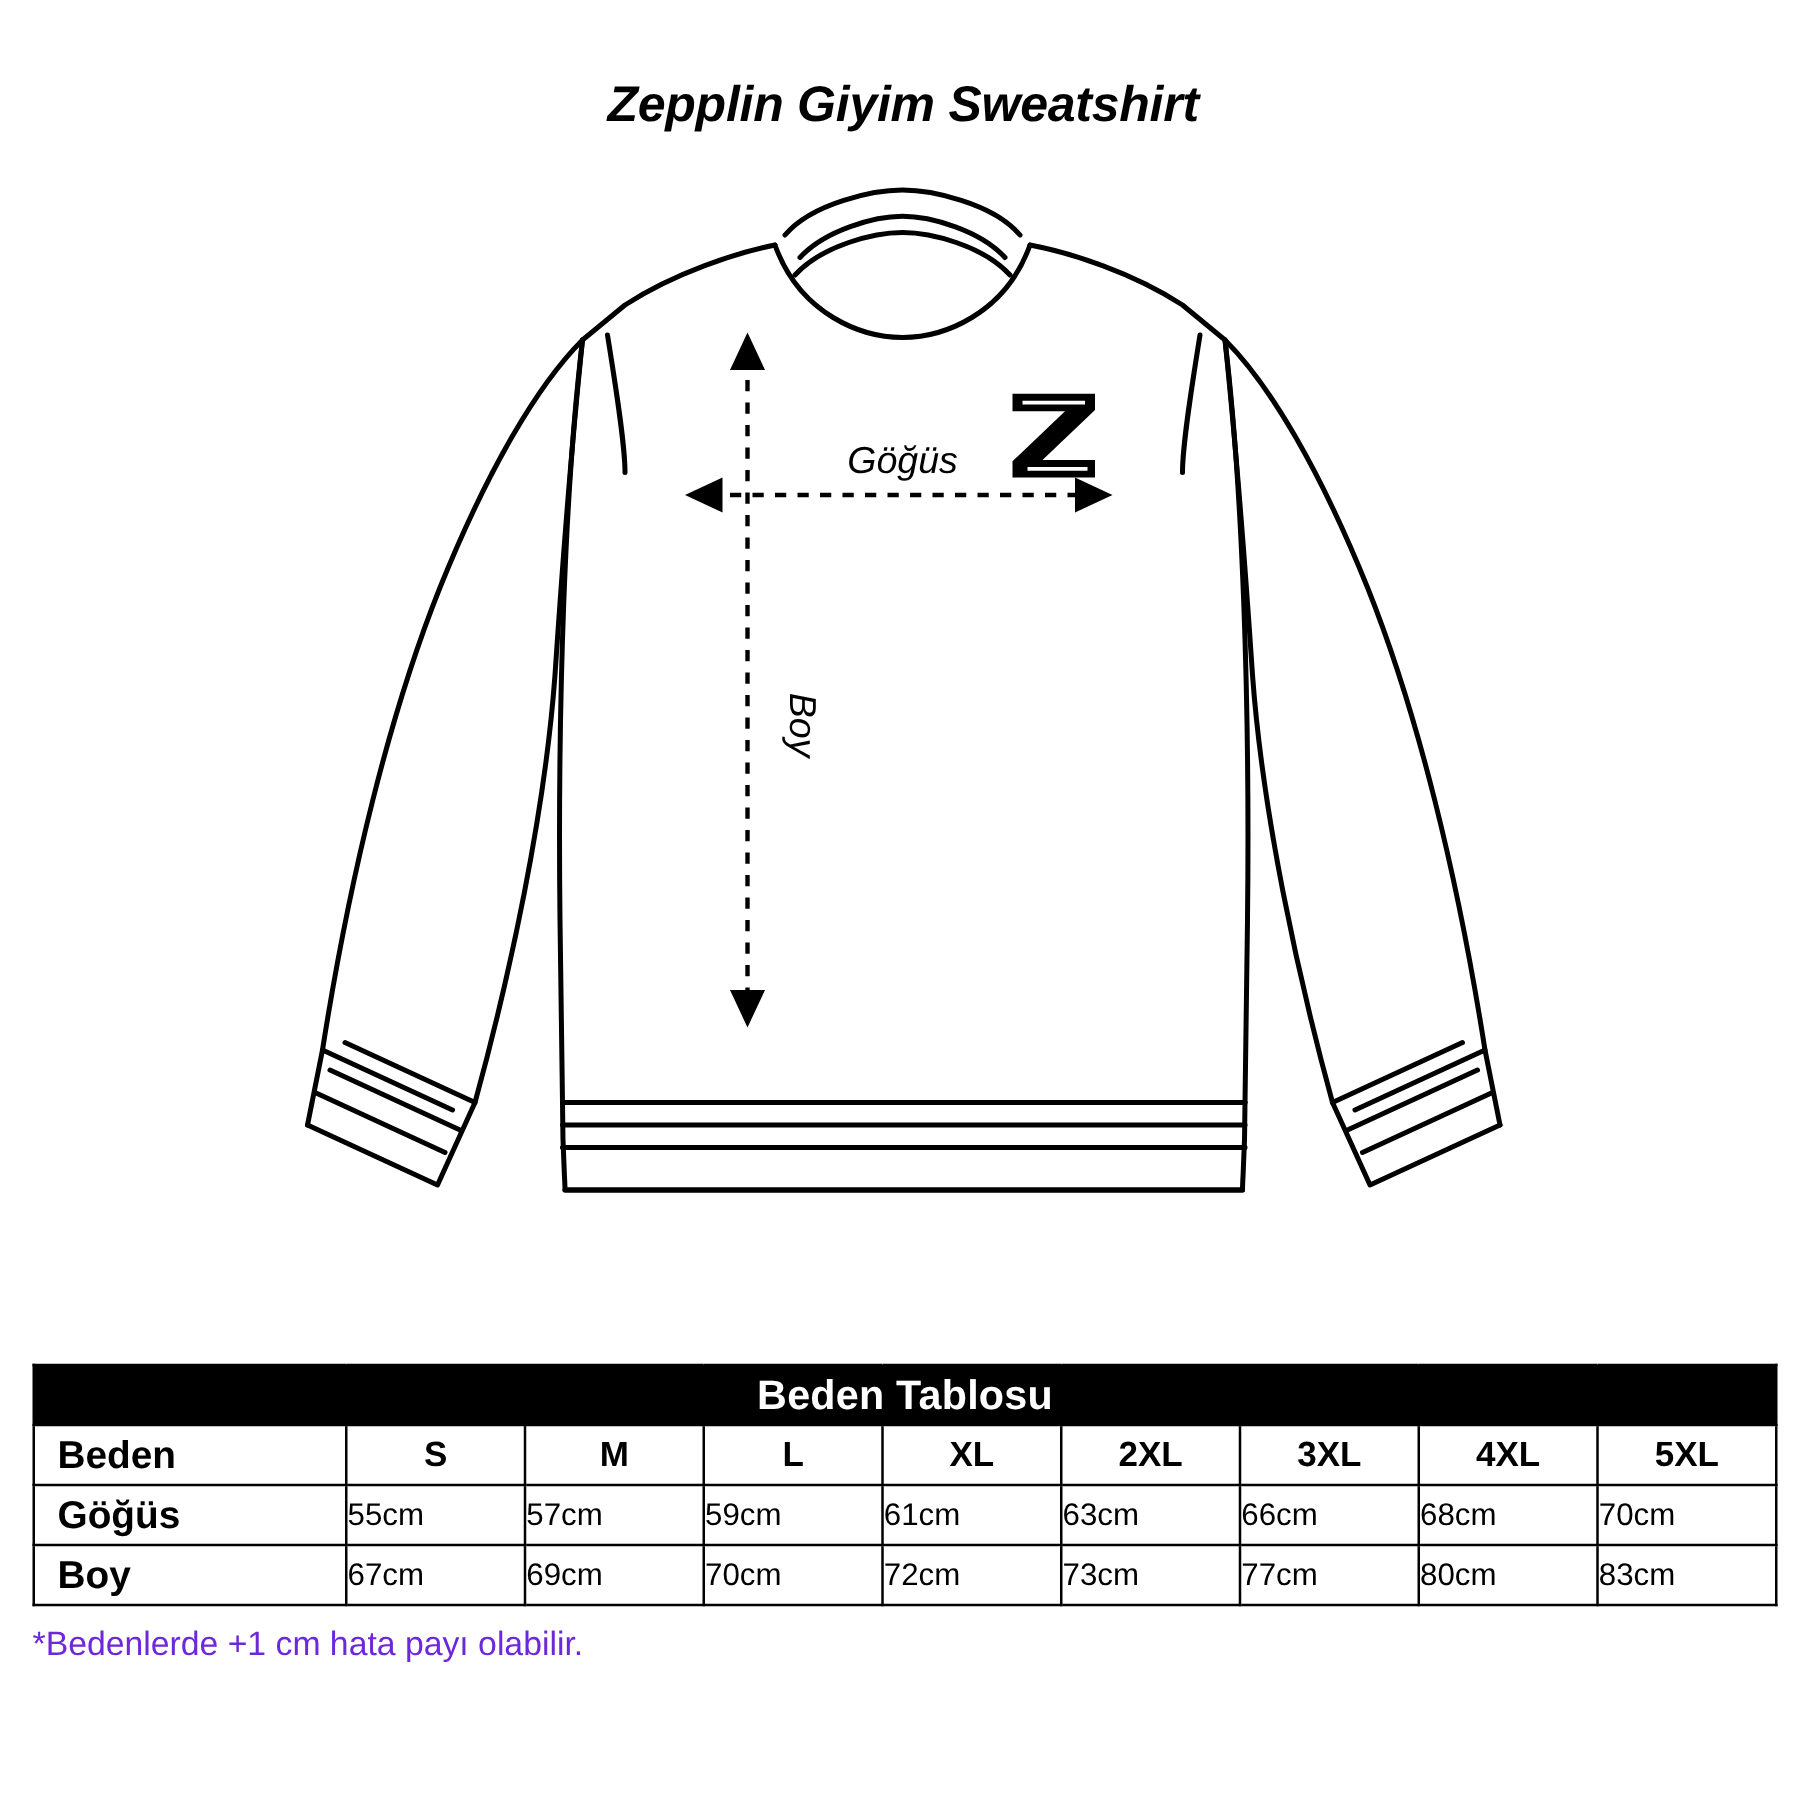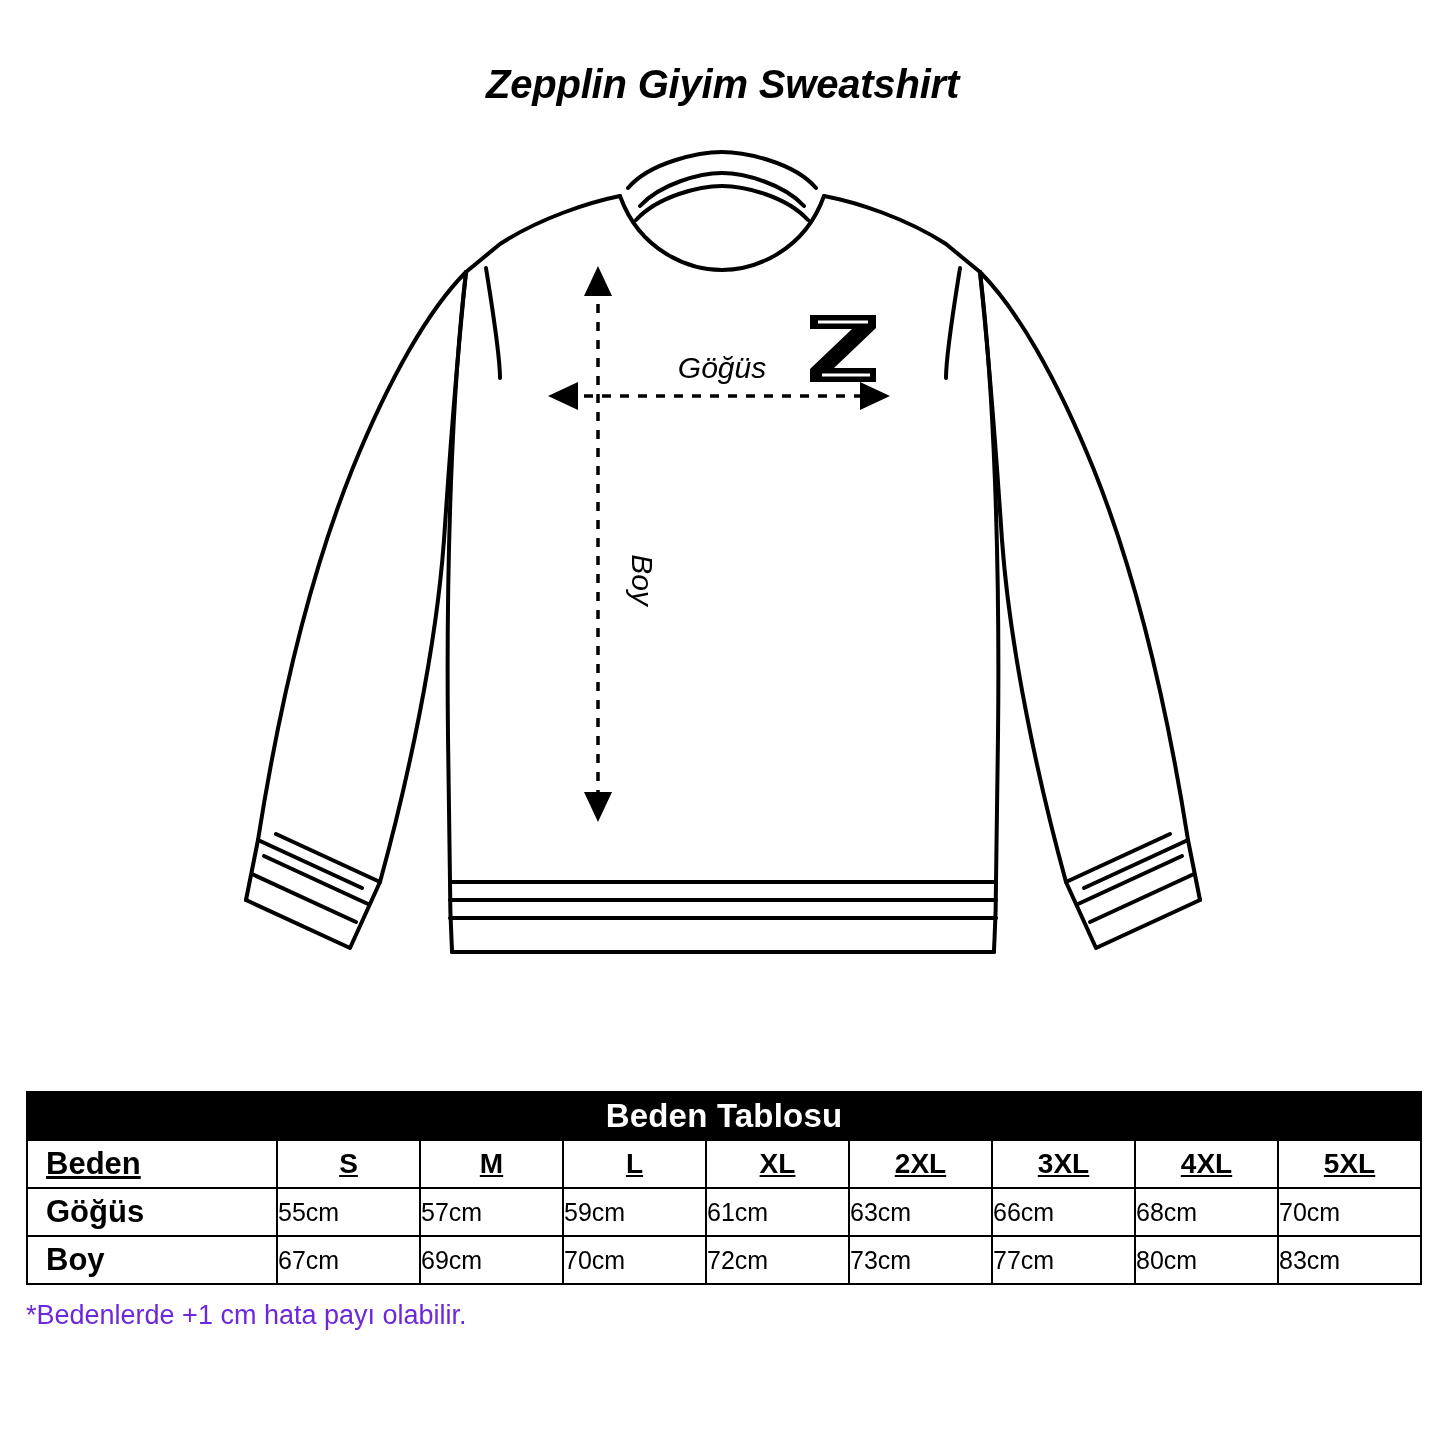--- a/index.html
+++ b/index.html
@@ -82,21 +82,20 @@
     font-size: 33px;
     font-weight: 700;
     height: 56px;
     letter-spacing: 0.2px;
   }
   .head-row td {
     text-align: center;
     font-size: 28px;
     font-weight: 700;
     height: 54px;
-    text-decoration: underline;
   }
   .head-row td.row-label {
     text-align: left;
     padding-left: 18px;
     font-size: 31px;
   }
   .data-row td {
     font-size: 25px;
     height: 54px;
     padding-left: 14px;

